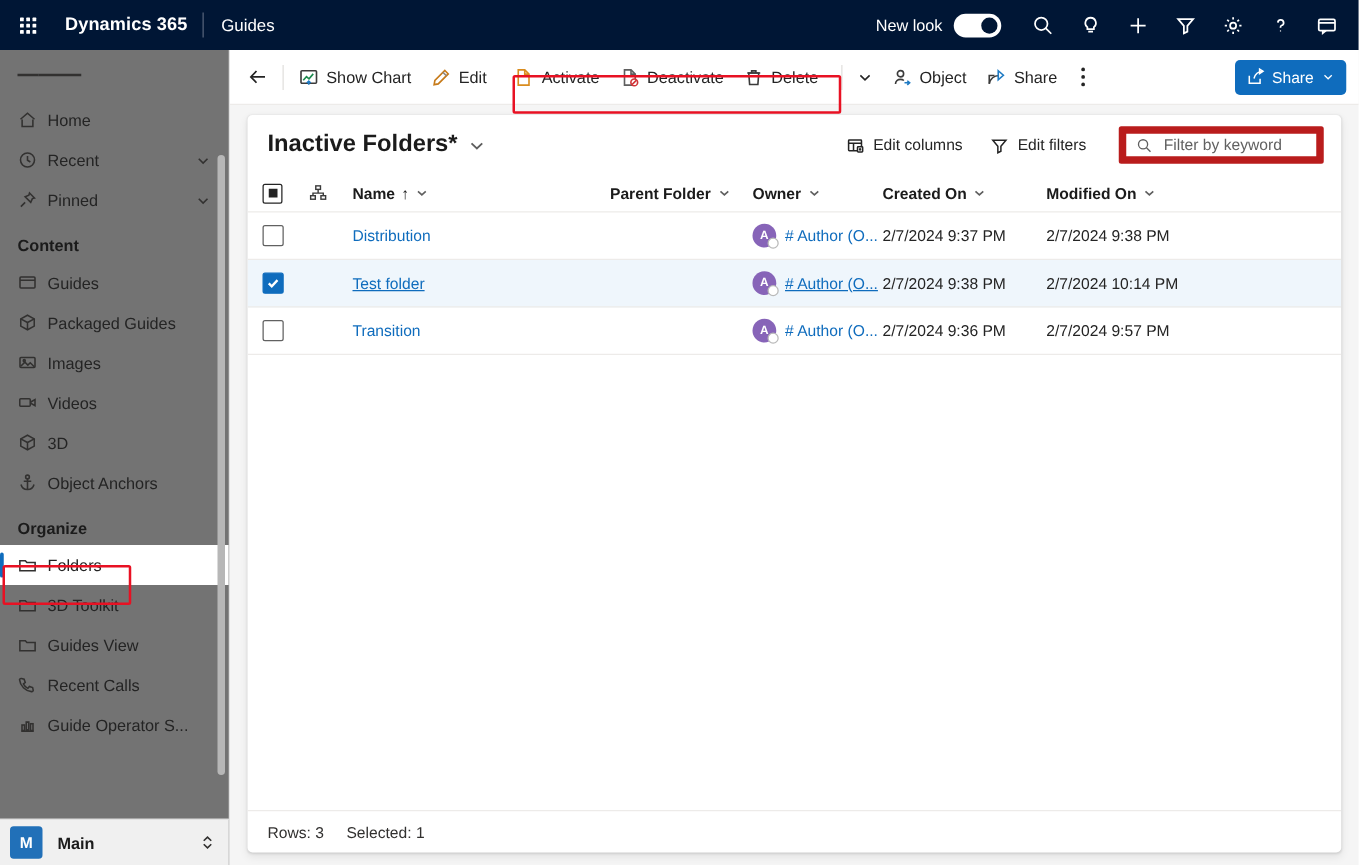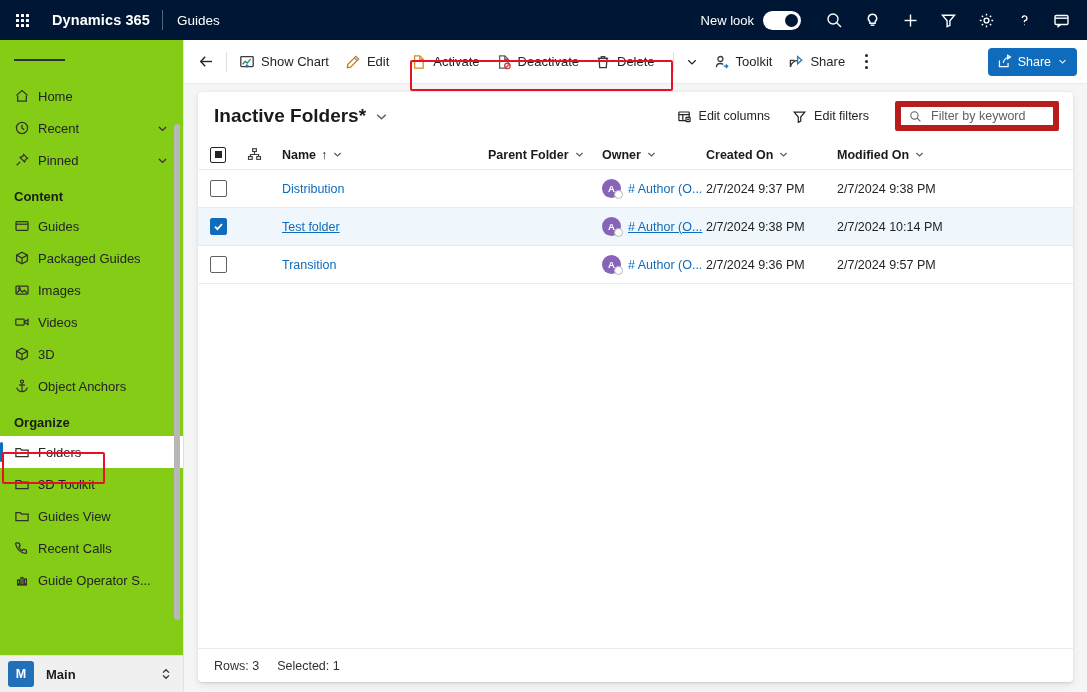--- a/index.html
+++ b/index.html
@@ -39,21 +39,21 @@
     cursor: pointer;
   }
   .hicon svg { stroke: #ffffff; fill: none; stroke-width: 1.4; }
   .hicon.first { margin-left: 14px; }
 
   
   .body { flex: 1 1 auto; display: flex; min-height: 0; }
 
   
   .sidebar {
-    width: 184px; flex: 0 0 184px; background: #84cc16;
+    width: 184px; flex: 0 0 184px; background: #737373;
     border-right: 1px solid #e1e1e1;
     display: flex; flex-direction: column; position: relative;
   }
   .hamburger { height: 40px; display: flex; align-items: center; padding-left: 14px; cursor: pointer; flex: 0 0 40px; }
   .hamburger span { display: block; width: 17px; height: 1.6px; background: #323130; margin: 2.2px 0; }
   .nav-scroll { flex: 1 1 auto; overflow: hidden; position: relative; padding-bottom: 2px; }
   .nav-item {
     height: 32px; display: flex; align-items: center; padding-left: 14px;
     cursor: pointer; position: relative; font-size: 13px; color: #242424;
   }
@@ -532,21 +532,21 @@
         </div>
 
         <div class="cmd-btn">
           <span class="ci">
             <svg width="16" height="16" viewBox="0 0 16 16">
                 <circle cx="6.4" cy="5" r="2.5" stroke="#3b3b3b"></circle>
                 <path d="M2.4 13.2c0-2.2 1.8-3.7 4-3.7 1 0 2 .3 2.7.9" stroke="#3b3b3b"></path>
                 <path d="M9.6 12.2h4M11.8 10.6l1.9 1.6-1.9 1.7" stroke="#1f7bc4"></path>
               </svg>
           </span>
-          <span>Toolkit</span>
+          <span>Object</span>
         </div>
 
         <div class="cmd-btn">
           <span class="ci">
             <svg width="16" height="16" viewBox="0 0 16 16">
                 <path d="M2.4 13V6.4h4.2" stroke="#3b3b3b"></path>
                 <path d="M2.4 13c1-4.6 4-6.4 8-6.6" stroke="#3b3b3b"></path>
                 <path d="M9.6 2.6l4.1 3.6-4.1 3.6z" stroke="#1f7bc4" fill="#fff"></path>
               </svg>
           </span>

